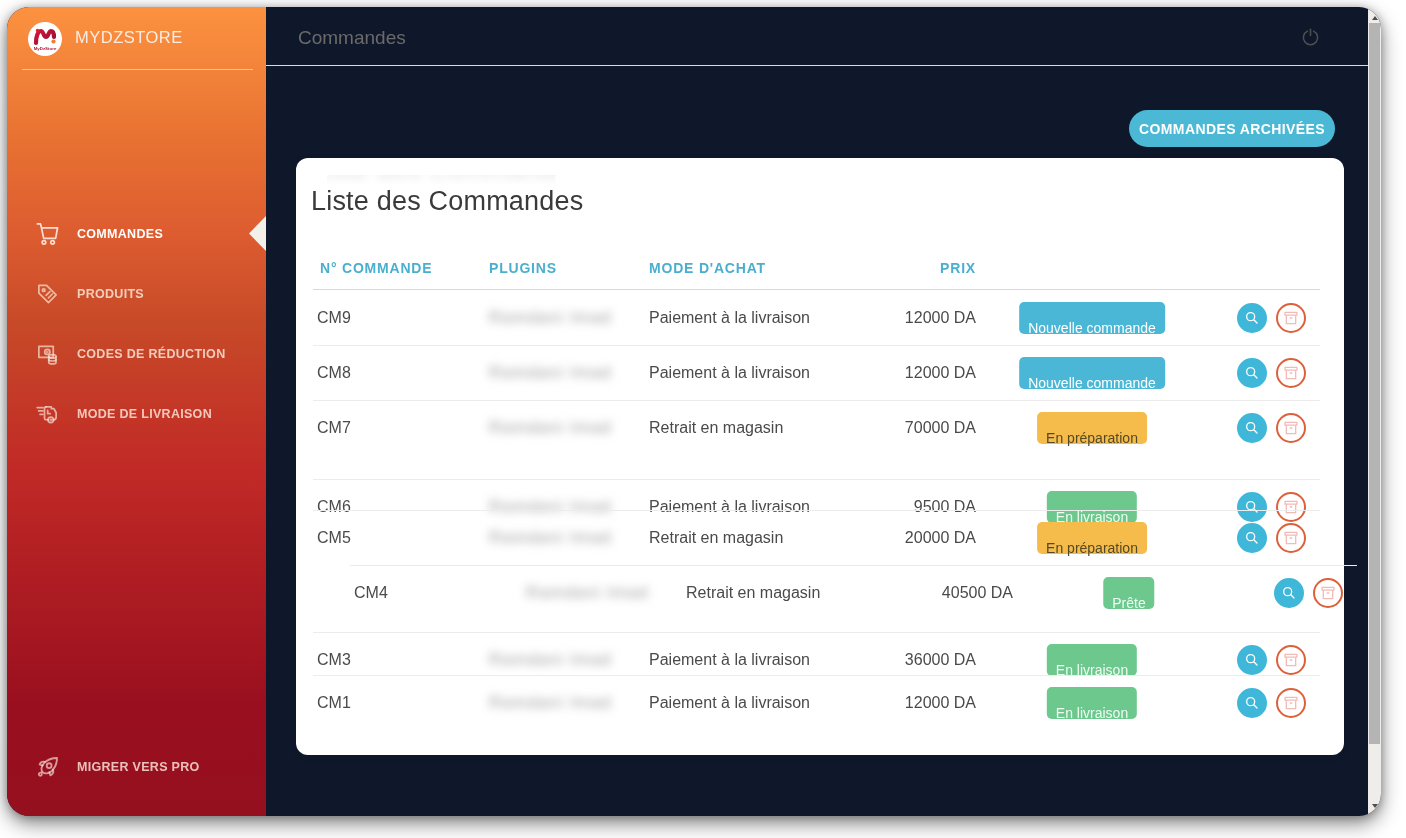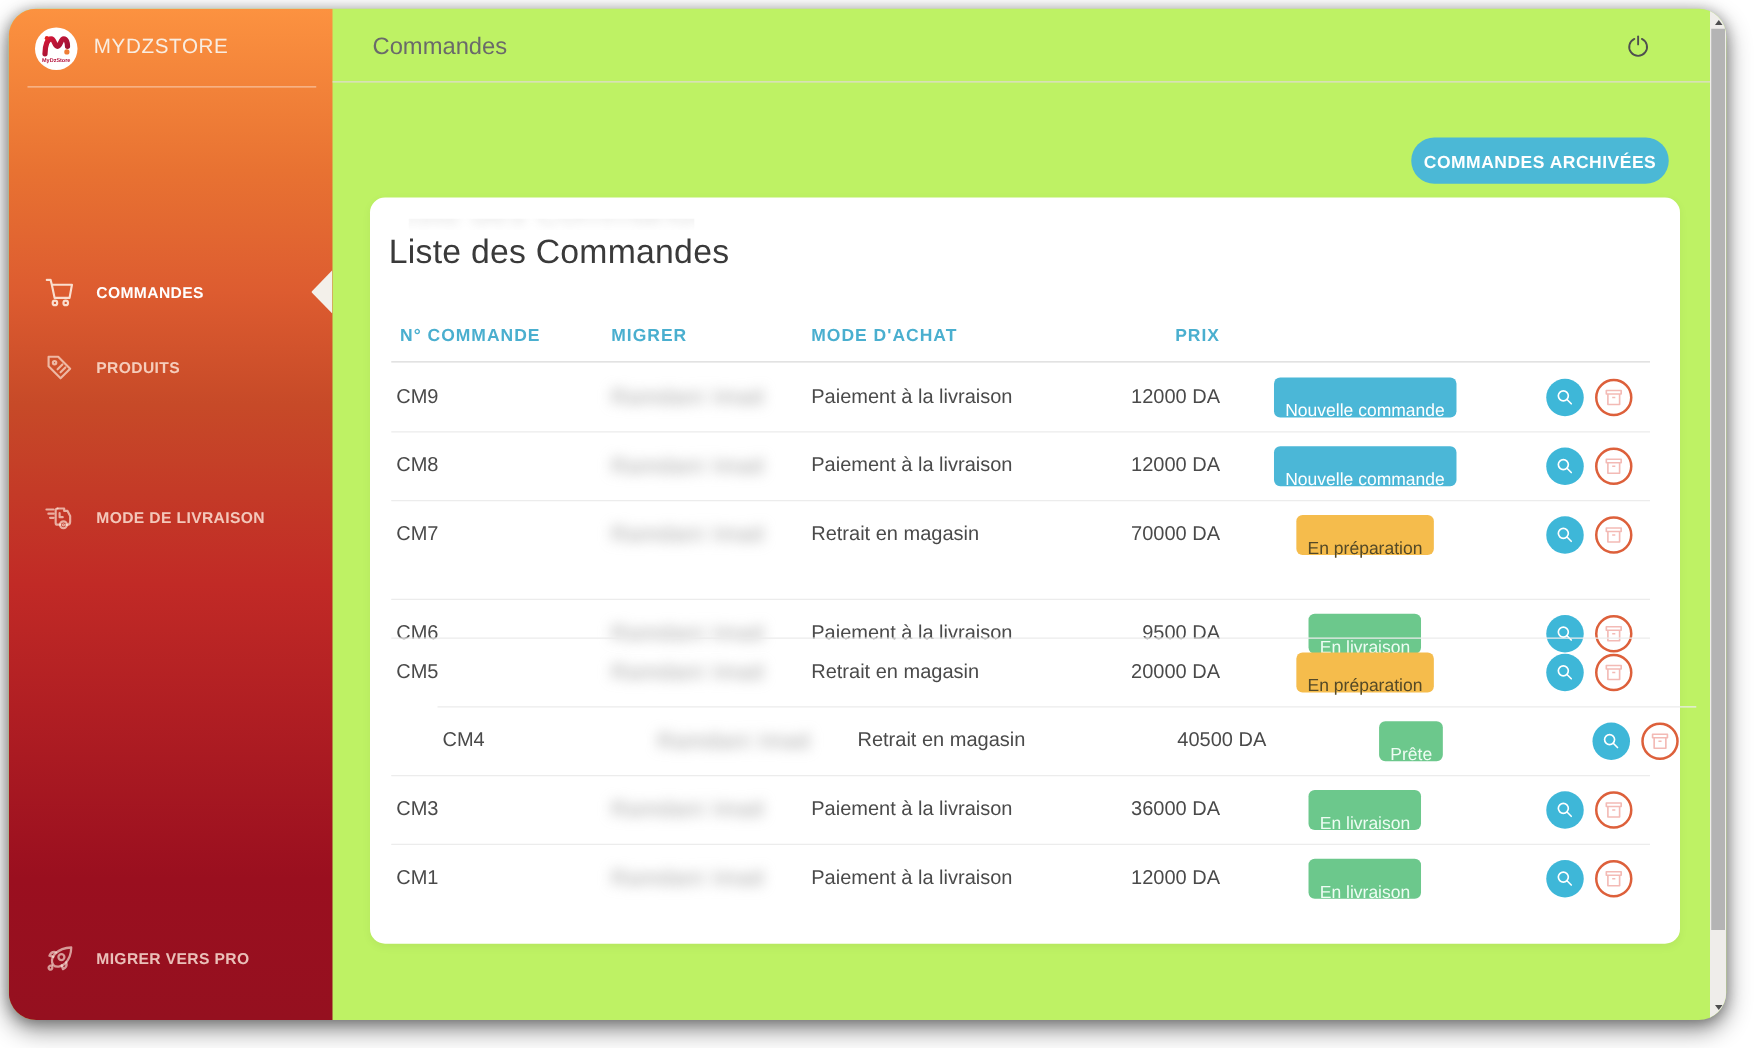--- a/index.html
+++ b/index.html
@@ -1,19 +1,19 @@
 <!DOCTYPE html>
 <html><head>
 <meta charset="utf-8">
 <style>
   * { margin:0; padding:0; box-sizing:border-box; }
   html,body { width:1406px; height:838px; background:#fff; font-family:"Liberation Sans", sans-serif; overflow:hidden; }
   .window {
     position:absolute; left:7px; top:7px; width:1374px; height:809px;
-    border-radius:22px; overflow:hidden; background:#bef264;
+    border-radius:22px; overflow:hidden; background:#0f172a;
     box-shadow:0 8px 20px rgba(0,0,0,.45), 0 1px 10px rgba(0,0,0,.28);
   }
   
   .sidebar {
     position:absolute; left:0; top:0; bottom:0; width:259px;
     background:linear-gradient(180deg, #fc9240 0%, #e87232 16%, #dd5c30 28%, #c74a28 39%, #c12a26 57%, #9a0f1f 86%, #95101f 100%);
   }
   .logo-circle { position:absolute; left:21px; top:15px; width:34px; height:34px; border-radius:50%; background:#fff; }
   .brand { position:absolute; left:68px; top:30px; font-size:16.5px; color:#f9ede1; letter-spacing:.5px; line-height:0; }
   .divider { position:absolute; left:15px; top:62px; width:231px; height:1px; background:rgba(255,255,255,.5); }
@@ -98,20 +98,30 @@
       <div class="lbl">COMMANDES</div>
       </div>
     <div class="menu-item" style="top:267px">
       <svg class="ic" viewBox="0 0 24 24" fill="none" stroke="rgba(255,240,228,.65)" stroke-width="1.8" stroke-linejoin="round">
         <path d="M3 3 h8 l10 10 -8 8 L3 11 z"></path>
           <circle cx="8" cy="8" r="1.4"></circle>
         <path d="M10.5 13.5 l4 -4 M13 16 l4 -4" stroke-linecap="round"></path>
       </svg>
       <div class="lbl">PRODUITS</div>
       </div>
+    <div class="menu-item" style="top:327px">
+      <svg class="ic" viewBox="0 0 24 24" fill="none" stroke="rgba(255,240,228,.65)" stroke-width="1.8" stroke-linejoin="round">
+        <rect x="3" y="4" width="15" height="11.5"></rect>
+        <circle cx="11.8" cy="9.8" r="2.7"></circle>
+          <circle cx="11.8" cy="9.8" r=".4"></circle>
+        <path d="M13.3 14.5 c0 -1 1.7 -1.8 3.8 -1.8 s3.8 .8 3.8 1.8 v6 c0 1 -1.7 1.8 -3.8 1.8 s-3.8 -.8 -3.8 -1.8 z"></path>
+        <path d="M13.3 14.5 c0 1 1.7 1.8 3.8 1.8 s3.8 -.8 3.8 -1.8 M13.3 17.5 c0 1 1.7 1.8 3.8 1.8 s3.8 -.8 3.8 -1.8"></path>
+      </svg>
+      <div class="lbl">CODES DE RÉDUCTION</div>
+      </div>
     <div class="menu-item" style="top:387px">
       <svg class="ic" viewBox="0 0 24 24" fill="none" stroke="rgba(255,240,228,.65)" stroke-width="1.8" stroke-linejoin="round" stroke-linecap="round">
         <path d="M10.5 4.5 h5.5 v2 h2.8 l2.2 4.2 v4.8 c0 1.6 -1.2 2.6 -2.8 2.6 h-.4"></path>
         <path d="M10.5 4.5 c-1 0 -1.6 .6 -1.6 1.6 v10.4 c0 .9 .6 1.5 1.5 1.5 h2.3"></path>
         <path d="M12.2 8.3 v3.4 h2.6"></path>
         <circle cx="15.4" cy="18.1" r="2.9"></circle>
           <circle cx="15.4" cy="18.1" r=".5"></circle>
         <path d="M1.2 5.3 h6 M2.8 8.8 h4.4 M4.2 12.3 h3"></path>
       </svg>
       <div class="lbl">MODE DE LIVRAISON</div>
@@ -137,21 +147,21 @@
     </svg>
   </div>
 
   <div class="btn-arch">COMMANDES ARCHIVÉES</div>
 
   <div class="card">
     <h2>Liste des Commandes</h2>
     <div class="ghost">Liste des Commandes</div>
     <div class="thead">
       <span class="c1">N° COMMANDE</span>
-        <span class="c2">MIGRER</span>
+        <span class="c2">PLUGINS</span>
       <span class="c3">MODE D'ACHAT</span>
         <span class="c4">PRIX</span>
     </div>
     <div class="thead-line"></div>
   <div class="row" style="top: 132px;">
         <span class="c1">CM9</span>
         <span class="c2">Ramdani Imad</span>
         <span class="c3">Paiement à la livraison</span>
         <span class="c4">12000 DA</span>
         <span class="badge b-new">Nouvelle commande</span>
@@ -267,21 +277,21 @@
           </svg>
         </span>
         <span class="act2">
           <svg width="15" height="15" viewBox="0 0 24 24" fill="none" stroke="#f3bab5" stroke-width="2.1" stroke-linejoin="round">
             <rect x="2.5" y="3" width="19" height="4.5"></rect>
             <path d="M4.5 7.5 v13.5 h15 V7.5"></path>
             <path d="M10 12 h4"></path>
           </svg>
         </span>
       </div>
-      <div class="row" style="top: 462px;">
+      <div class="row" style="top: 474px;">
         <div class="sep"></div>
         <span class="c1">CM3</span>
         <span class="c2">Ramdani Imad</span>
         <span class="c3">Paiement à la livraison</span>
         <span class="c4">36000 DA</span>
         <span class="badge b-liv">En livraison</span>
         <span class="act1">
           <svg width="16" height="16" viewBox="0 0 24 24" fill="none" stroke="#fff" stroke-width="2" stroke-linecap="round">
             <circle cx="10" cy="10" r="6"></circle>
             <line x1="14.7" y1="14.7" x2="19.5" y2="19.5"></line>

